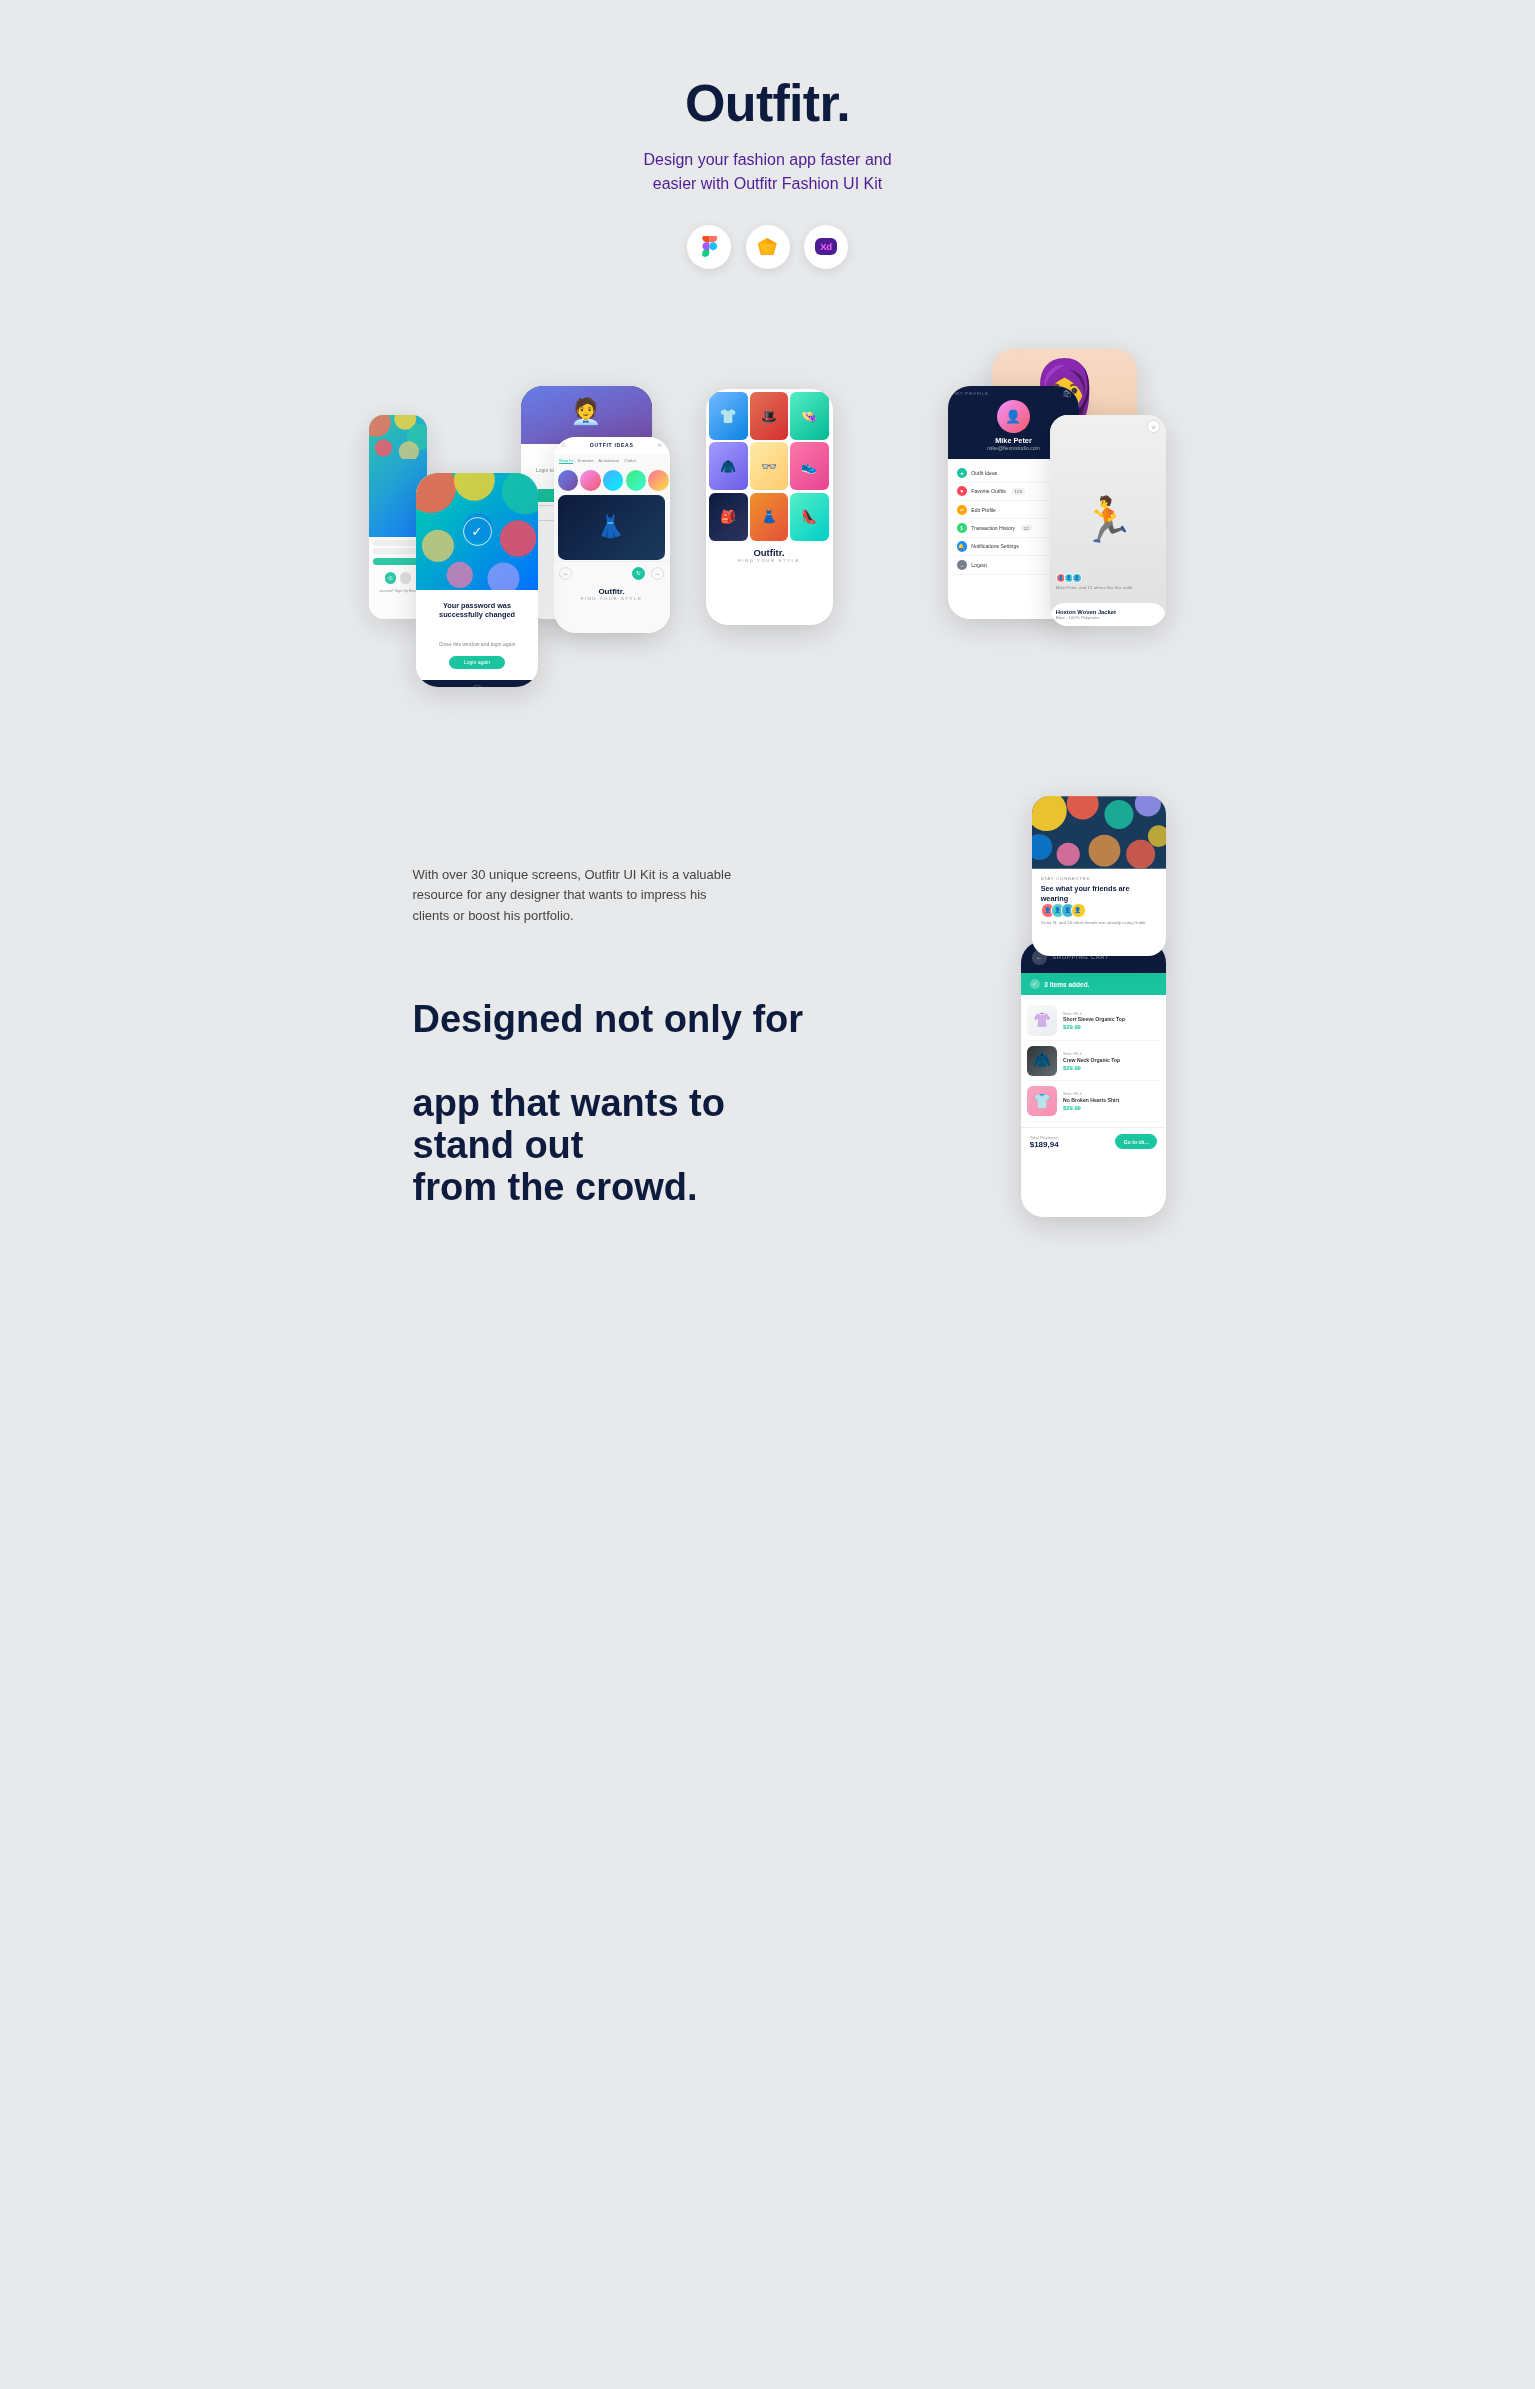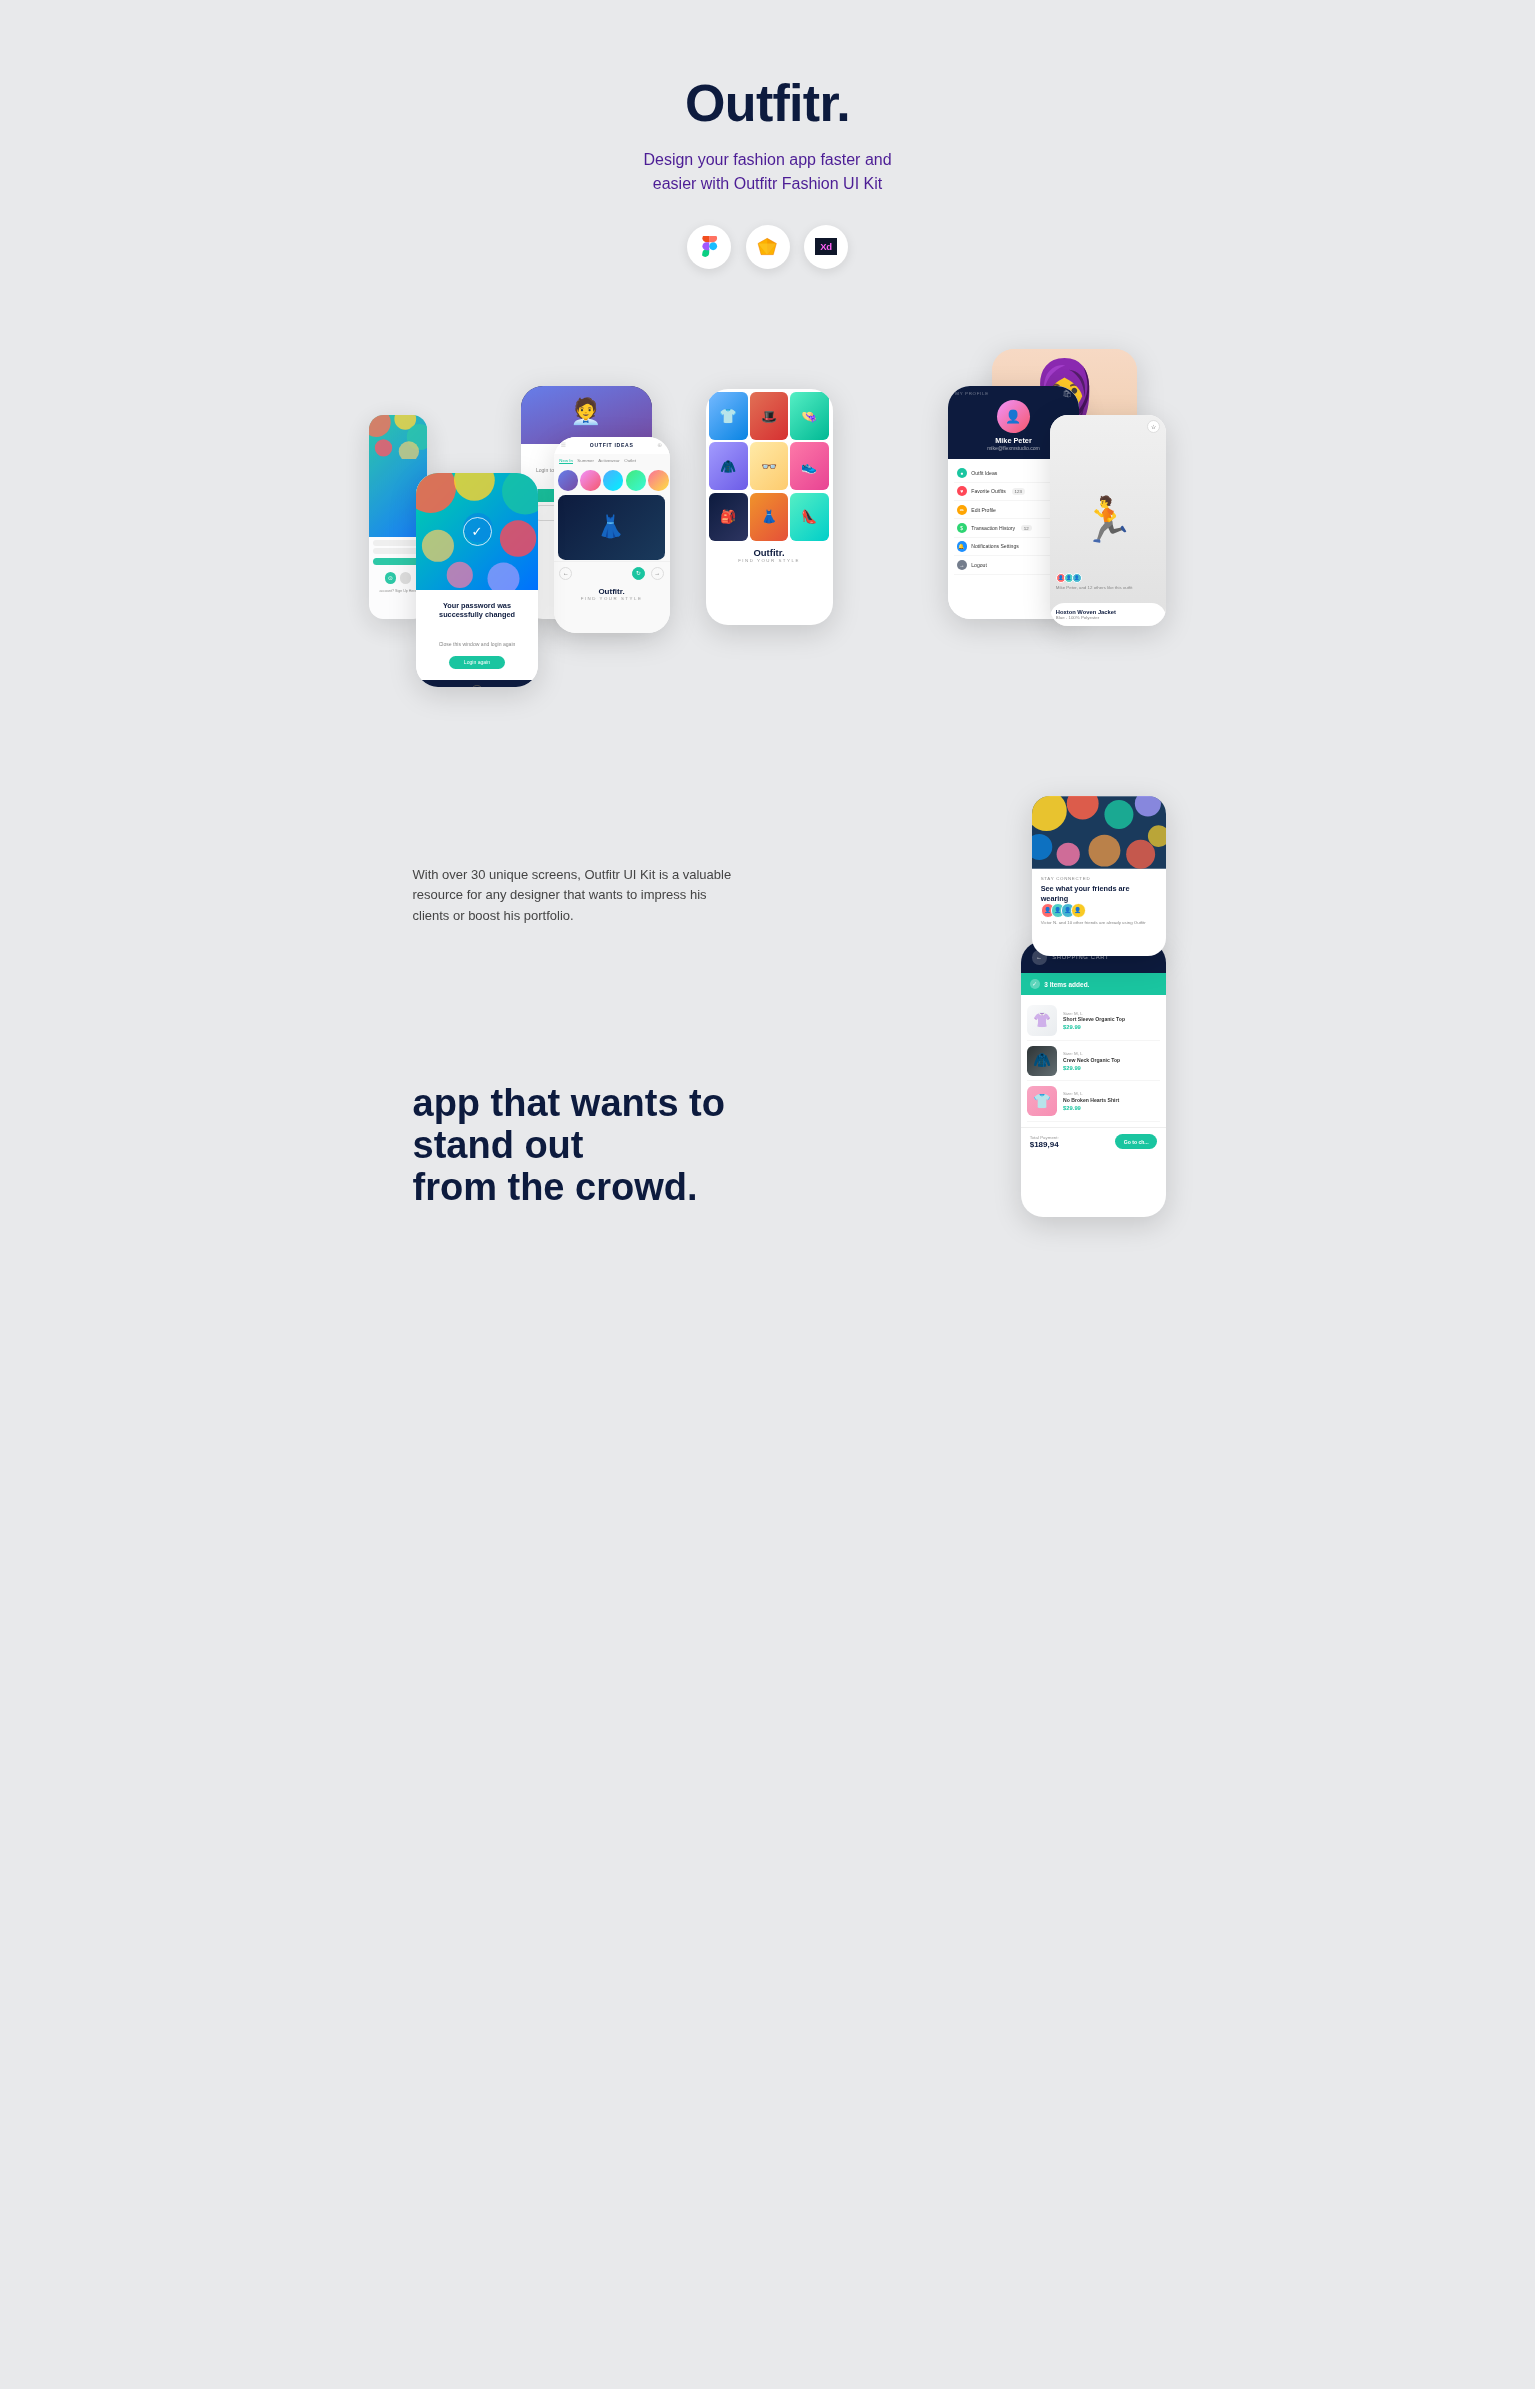--- a/index.html
+++ b/index.html
@@ -795,21 +795,21 @@
 
         <svg width="20.4" height="19" viewBox="0 0 100 90">
           <polygon points="50,5 95,30 80,85 20,85 5,30" fill="#FDB300" stroke="#EA6C00" stroke-width="2"></polygon>
           <polygon points="50,5 95,30 50,85" fill="#EA6C00" opacity="0.3"></polygon>
           <polygon points="50,5 5,30 50,85" fill="#FDAD00" opacity="0.4"></polygon>
           <polygon points="5,30 95,30 50,85" fill="#FDD231" opacity="0.5"></polygon>
         </svg>
       </div>
       <div class="tool-icon xd">
 
-        <div style="background: #0f172a; border-radius: 0; padding: 2.9px 5.1px; color: #FF61F6; font-weight: 900; font-size: 9.5px; letter-spacing: -0.4px;">Xd</div>
+        <div style="background: #4c1d95; border-radius: 6px; padding: 2.9px 5.1px; color: #FF61F6; font-weight: 900; font-size: 9.5px; letter-spacing: -0.4px;">Xd</div>
       </div>
     </div>
   </div>
 
   <div class="mockups-container">
 
     <div class="phone-left-partial">
       <div class="partial-colorful">
         <svg width="58" height="44" viewBox="0 0 80 60">
           <circle cx="10" cy="10" r="20" fill="#ff6348" opacity="0.8"></circle>
@@ -1026,21 +1026,21 @@
   </div>
 
   <div class="description-section">
     <p class="description-text">With over 30 unique screens, Outfitr UI Kit is a valuable resource for any designer that wants to impress his clients or boost his portfolio.</p>
   </div>
 
   <div style="display:flex;align-items:flex-start;position:relative;margin-top:14.5px;">
 
     <div class="big-heading-section">
       <h2 class="big-heading">
-        <br>
+        <span>Designed not only for</span><br>
         <br>
         <span>app that wants to stand out</span><br>
         <span>from the crowd.</span>
       </h2>
     </div>
 
     <div style="position:absolute;right:-14.5px;top:-29px;display:flex;flex-direction:column;gap:14.5px;align-items:flex-end;">
 
       <div class="shopping-cart-mockup">
         <div class="cart-header">

